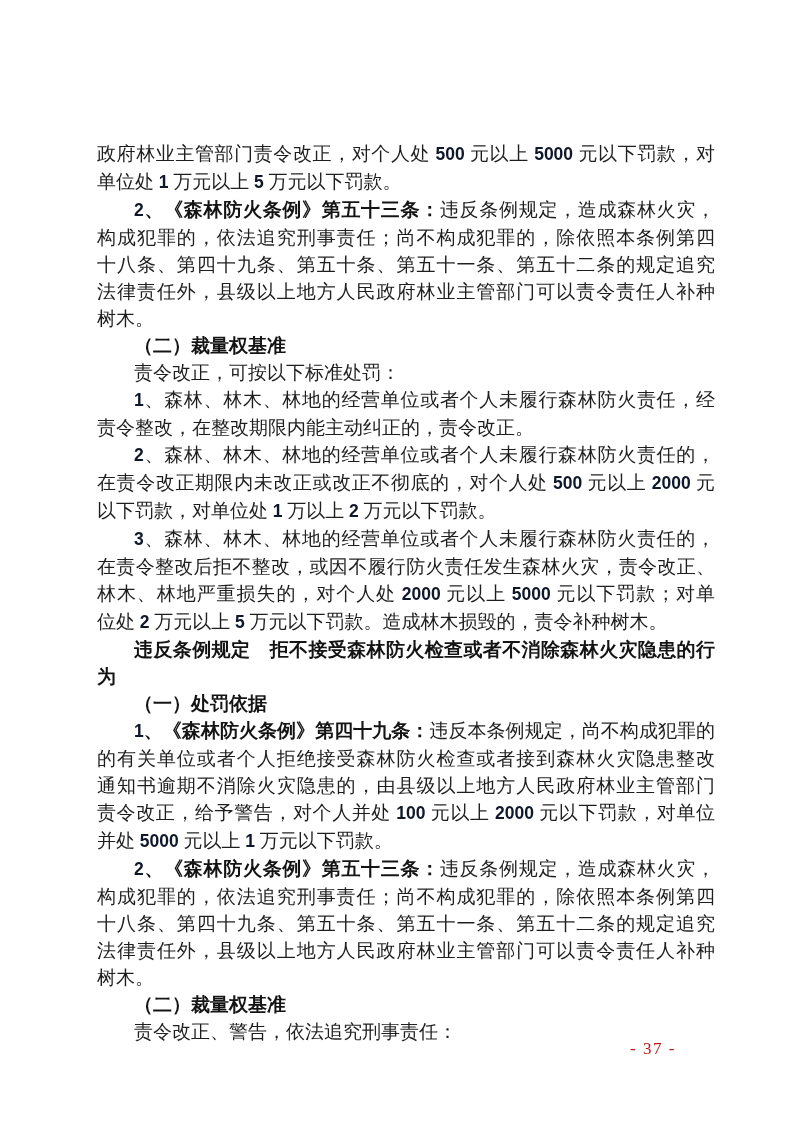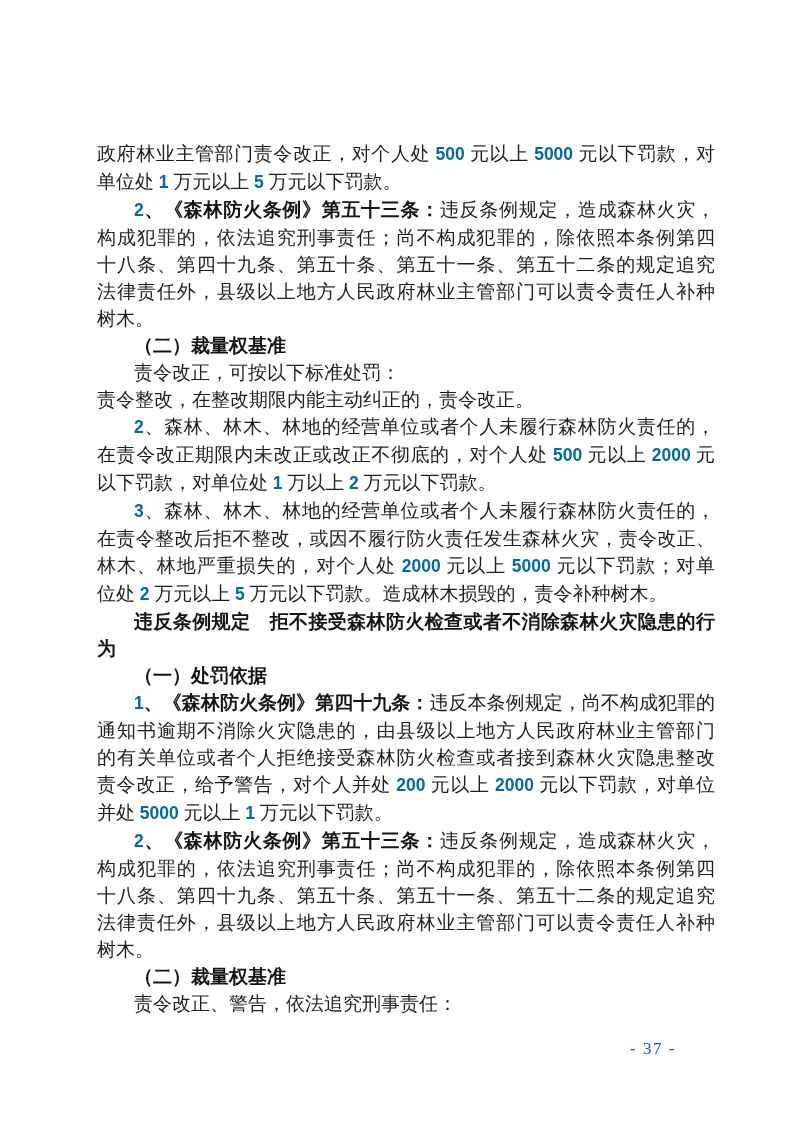--- a/index.html
+++ b/index.html
@@ -42,64 +42,65 @@
   .run.bold {
     font-family: "Liberation Sans", "DejaVu Sans", sans-serif;
     font-weight: 700;
     color: #141414;
   }
   
   .num {
     font-family: "Liberation Sans", "DejaVu Sans", sans-serif;
     font-size: 17.5px;
     font-weight: 600;
-    color: #0369a1;
+    color: #0f172a;
   }
   .run.bold .num {
     font-weight: 700;
   }
   .footer-page-number {
     position: absolute;
     left: 630px;
     top: 1039px;
     font-family: "Liberation Serif", "DejaVu Serif", serif;
     font-size: 17px;
     letter-spacing: 1.5px;
-    color: #1d4ed8;
+    color: #b91c1c;
   }
 </style>
 </head>
 <body>
 
 <div class="page">
   <div class="doc-body" id="doc-body">
       <div class="line fill"><span class="run">政府林业主管部门责令改正，对个人处 <span class="num">500</span> 元以上 <span class="num">5000</span> 元以下罚款，对</span></div>
       <div class="line"><span class="run">单位处 <span class="num">1</span> 万元以上 <span class="num">5</span> 万元以下罚款。</span></div>
       <div class="line fill indent"><span class="run bold"><span class="num">2</span>、《森林防火条例》第五十三条：</span><span class="run">违反条例规定，造成森林火灾，</span></div>
       <div class="line fill"><span class="run">构成犯罪的，依法追究刑事责任；尚不构成犯罪的，除依照本条例第四</span></div>
       <div class="line fill"><span class="run">十八条、第四十九条、第五十条、第五十一条、第五十二条的规定追究</span></div>
       <div class="line fill"><span class="run">法律责任外，县级以上地方人民政府林业主管部门可以责令责任人补种</span></div>
       <div class="line"><span class="run">树木。</span></div>
       <div class="line indent"><span class="run bold">（二）裁量权基准</span></div>
       <div class="line indent"><span class="run">责令改正，可按以下标准处罚：</span></div>
+      <div class="line fill indent"><span class="run"><span class="num">1</span>、森林、林木、林地的经营单位或者个人未履行森林防火责任，经</span></div>
       <div class="line"><span class="run">责令整改，在整改期限内能主动纠正的，责令改正。</span></div>
       <div class="line fill indent"><span class="run"><span class="num">2</span>、森林、林木、林地的经营单位或者个人未履行森林防火责任的，</span></div>
       <div class="line fill"><span class="run">在责令改正期限内未改正或改正不彻底的，对个人处 <span class="num">500</span> 元以上 <span class="num">2000</span> 元</span></div>
       <div class="line"><span class="run">以下罚款，对单位处 <span class="num">1</span> 万以上 <span class="num">2</span> 万元以下罚款。</span></div>
       <div class="line fill indent"><span class="run"><span class="num">3</span>、森林、林木、林地的经营单位或者个人未履行森林防火责任的，</span></div>
       <div class="line fill"><span class="run">在责令整改后拒不整改，或因不履行防火责任发生森林火灾，责令改正、</span></div>
       <div class="line fill"><span class="run">林木、林地严重损失的，对个人处 <span class="num">2000</span> 元以上 <span class="num">5000</span> 元以下罚款；对单</span></div>
       <div class="line"><span class="run">位处 <span class="num">2</span> 万元以上 <span class="num">5</span> 万元以下罚款。造成林木损毁的，责令补种树木。</span></div>
       <div class="line fill indent"><span class="run bold">违反条例规定　拒不接受森林防火检查或者不消除森林火灾隐患的行</span></div>
       <div class="line"><span class="run bold">为</span></div>
       <div class="line indent"><span class="run bold">（一）处罚依据</span></div>
       <div class="line fill indent"><span class="run bold"><span class="num">1</span>、《森林防火条例》第四十九条：</span><span class="run">违反本条例规定，尚不构成犯罪的</span></div>
+      <div class="line fill"><span class="run">的有关单位或者个人拒绝接受森林防火检查或者接到森林火灾隐患整改</span></div>
       <div class="line fill"><span class="run">通知书逾期不消除火灾隐患的，由县级以上地方人民政府林业主管部门</span></div>
-      <div class="line fill"><span class="run">的有关单位或者个人拒绝接受森林防火检查或者接到森林火灾隐患整改</span></div>
-      <div class="line fill"><span class="run">责令改正，给予警告，对个人并处 <span class="num">200</span> 元以上 <span class="num">2000</span> 元以下罚款，对单位</span></div>
+      <div class="line fill"><span class="run">责令改正，给予警告，对个人并处 <span class="num">100</span> 元以上 <span class="num">2000</span> 元以下罚款，对单位</span></div>
       <div class="line"><span class="run">并处 <span class="num">5000</span> 元以上 <span class="num">1</span> 万元以下罚款。</span></div>
       <div class="line fill indent"><span class="run bold"><span class="num">2</span>、《森林防火条例》第五十三条：</span><span class="run">违反条例规定，造成森林火灾，</span></div>
       <div class="line fill"><span class="run">构成犯罪的，依法追究刑事责任；尚不构成犯罪的，除依照本条例第四</span></div>
       <div class="line fill"><span class="run">十八条、第四十九条、第五十条、第五十一条、第五十二条的规定追究</span></div>
       <div class="line fill"><span class="run">法律责任外，县级以上地方人民政府林业主管部门可以责令责任人补种</span></div>
       <div class="line"><span class="run">树木。</span></div>
       <div class="line indent"><span class="run bold">（二）裁量权基准</span></div>
       <div class="line indent"><span class="run">责令改正、警告，依法追究刑事责任：</span></div>
     </div>
   <div class="footer-page-number">- 37 -</div>

